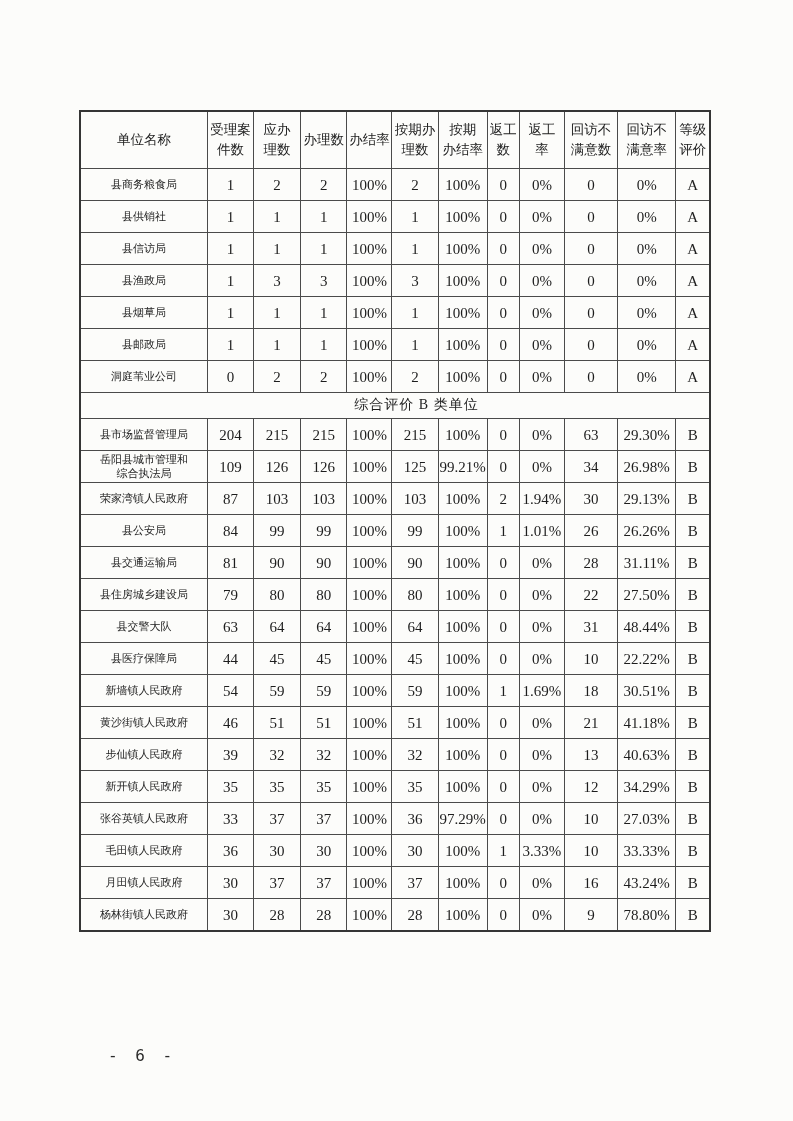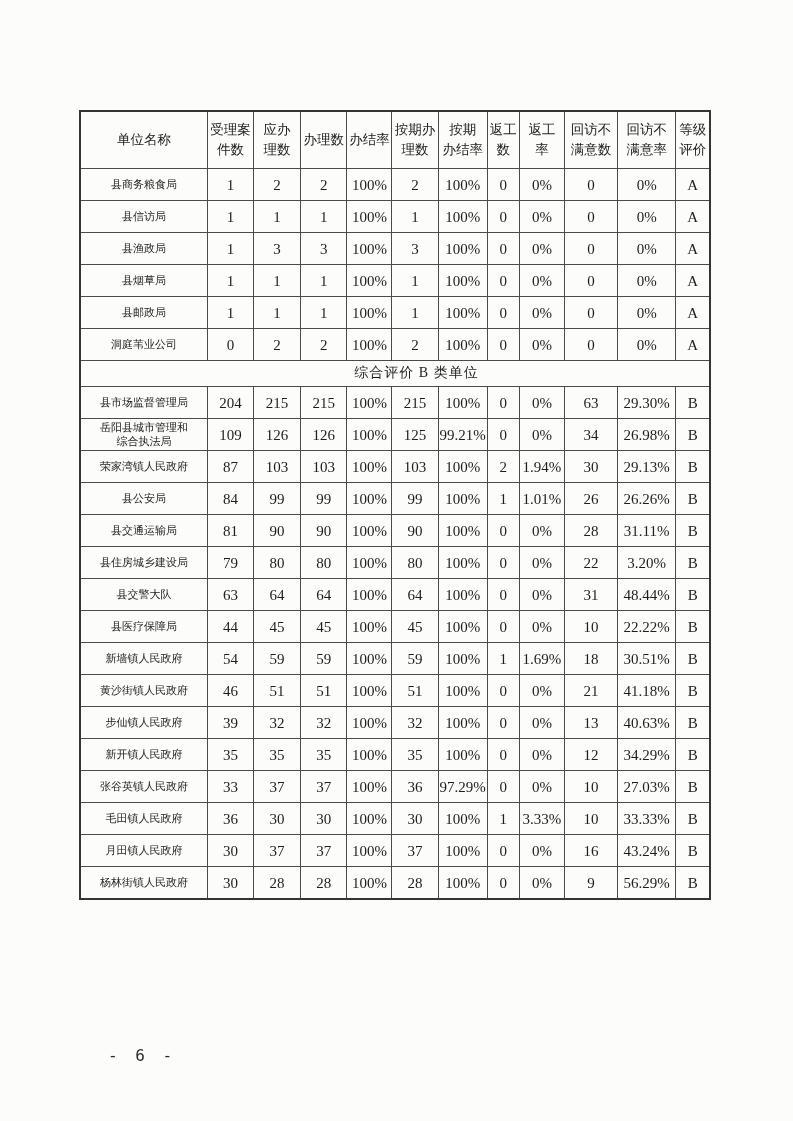--- a/index.html
+++ b/index.html
@@ -121,20 +121,34 @@
         <td>100%</td>
         <td>2</td>
         <td>100%</td>
         <td>0</td>
         <td>0%</td>
         <td>0</td>
         <td>0%</td>
         <td>A</td>
       </tr>
       <tr>
+        <td class="name">县供销社</td>
+        <td>1</td>
+        <td>1</td>
+        <td>1</td>
+        <td>100%</td>
+        <td>1</td>
+        <td>100%</td>
+        <td>0</td>
+        <td>0%</td>
+        <td>0</td>
+        <td>0%</td>
+        <td>A</td>
+      </tr>
+      <tr>
         <td class="name">县信访局</td>
         <td>1</td>
         <td>1</td>
         <td>1</td>
         <td>100%</td>
         <td>1</td>
         <td>100%</td>
         <td>0</td>
         <td>0%</td>
         <td>0</td>
@@ -275,21 +289,21 @@
         <td class="name">县住房城乡建设局</td>
         <td>79</td>
         <td>80</td>
         <td>80</td>
         <td>100%</td>
         <td>80</td>
         <td>100%</td>
         <td>0</td>
         <td>0%</td>
         <td>22</td>
-        <td>3.20%</td>
+        <td>27.50%</td>
         <td>B</td>
       </tr>
       <tr>
         <td class="name">县交警大队</td>
         <td>63</td>
         <td>64</td>
         <td>64</td>
         <td>100%</td>
         <td>64</td>
         <td>100%</td>
@@ -415,19 +429,19 @@
         <td class="name">杨林街镇人民政府</td>
         <td>30</td>
         <td>28</td>
         <td>28</td>
         <td>100%</td>
         <td>28</td>
         <td>100%</td>
         <td>0</td>
         <td>0%</td>
         <td>9</td>
-        <td>56.29%</td>
+        <td>78.80%</td>
         <td>B</td>
       </tr>
     </tbody>
 </table>
 
 <div class="page-num">- 6 -</div>
 
 </body></html>

